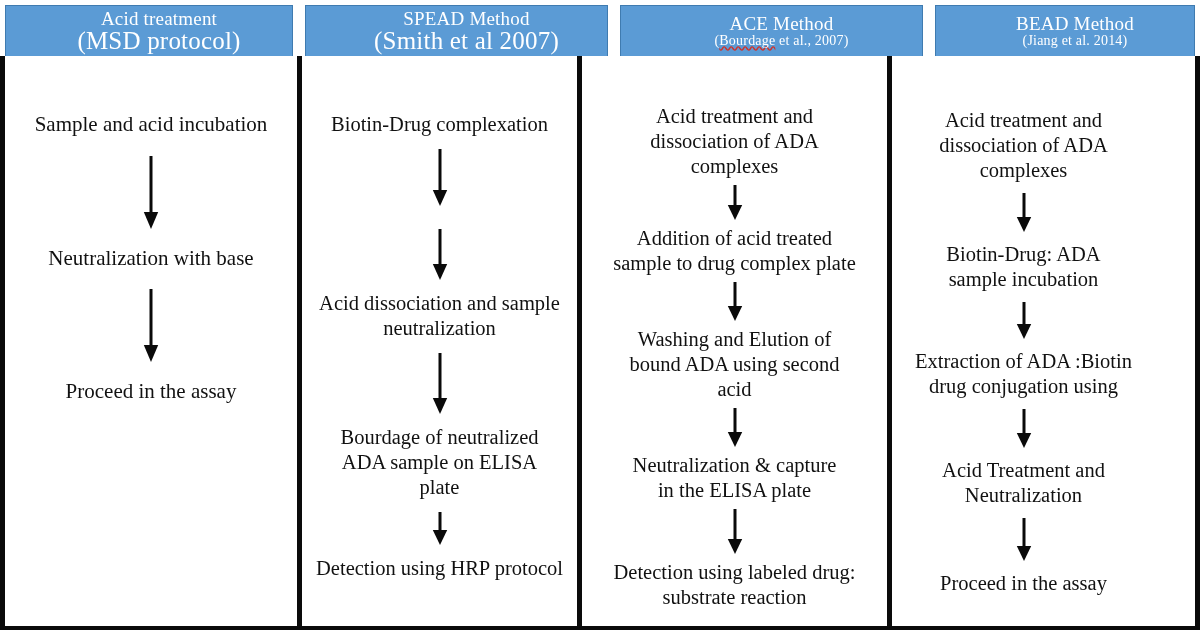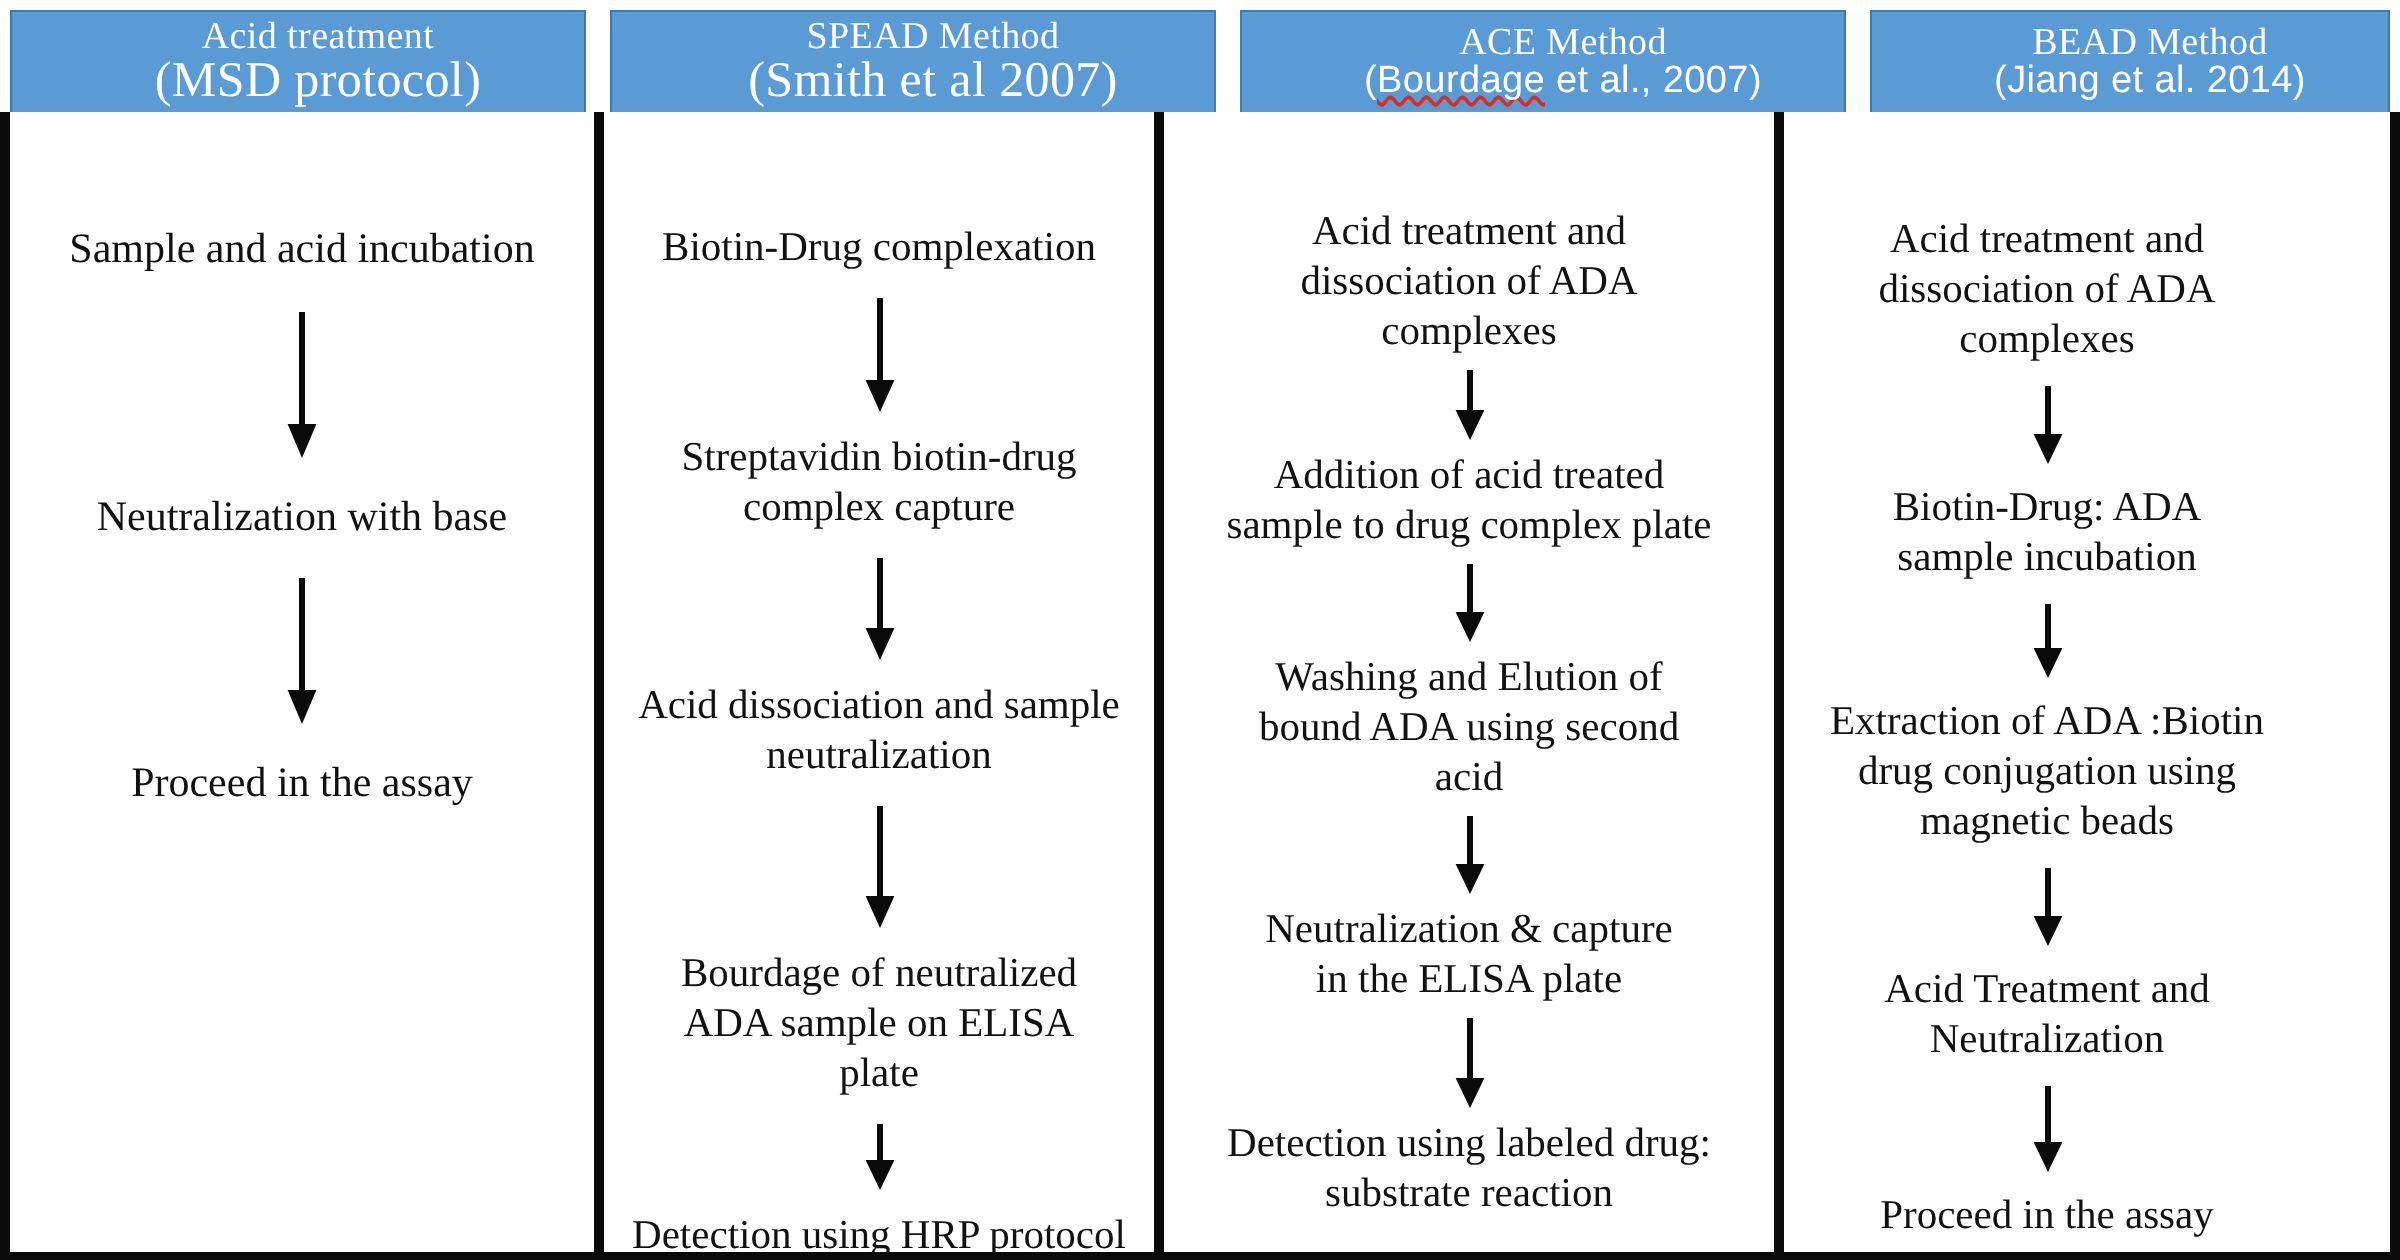--- a/index.html
+++ b/index.html
@@ -58,22 +58,22 @@
     letter-spacing: 0.2px;
     white-space: nowrap;
   }
   .header-line2 {
     color: #ffffff;
     font-size: 25px;
     letter-spacing: 0.2px;
     white-space: nowrap;
   }
   .header-line2.sans {
-    font-family: Liberation Sans, sans-serif;
-    font-size: 19px;
+    font-family: Liberation Serif, serif;
+    font-size: 14px;
   }
   
   .misspelled {
     text-decoration: underline wavy #d0322a;
     text-decoration-skip-ink: none;
     text-underline-offset: 1px;
   }
 
   
   .body-row {
@@ -220,24 +220,20 @@
         <div class="step">
           <div>Biotin-Drug complexation</div>
         </div>
         <span class="arrow">
           <svg width="16" height="58" viewBox="0 0 16 58" aria-hidden="true">
             <rect x="6.5" y="0" width="3" height="45" fill="#0a0a0a"></rect>
             <polygon points="8,57 0.8,41 15.2,41" fill="#0a0a0a"></polygon>
           </svg>
         </span>
 
-        <div class="step">
-          <div>Streptavidin biotin-drug</div>
-          <div>complex capture</div>
-        </div>
         <span class="arrow">
           <svg width="16" height="52" viewBox="0 0 16 52" aria-hidden="true">
             <rect x="6.5" y="0" width="3" height="39" fill="#0a0a0a"></rect>
             <polygon points="8,51 0.8,35 15.2,35" fill="#0a0a0a"></polygon>
           </svg>
         </span>
 
         <div class="step">
           <div>Acid dissociation and sample</div>
           <div>neutralization</div>
@@ -346,21 +342,20 @@
         <span class="arrow">
           <svg width="16" height="38" viewBox="0 0 16 38" aria-hidden="true">
             <rect x="6.5" y="0" width="3" height="25" fill="#0a0a0a"></rect>
             <polygon points="8,37 0.8,22 15.2,22" fill="#0a0a0a"></polygon>
           </svg>
         </span>
 
         <div class="step">
           <div>Extraction of ADA :Biotin</div>
           <div>drug conjugation using</div>
-          <div>magnetic beads</div>
         </div>
         <span class="arrow">
           <svg width="16" height="40" viewBox="0 0 16 40" aria-hidden="true">
             <rect x="6.5" y="0" width="3" height="27" fill="#0a0a0a"></rect>
             <polygon points="8,39 0.8,24 15.2,24" fill="#0a0a0a"></polygon>
           </svg>
         </span>
 
         <div class="step">
           <div>Acid Treatment and</div>

